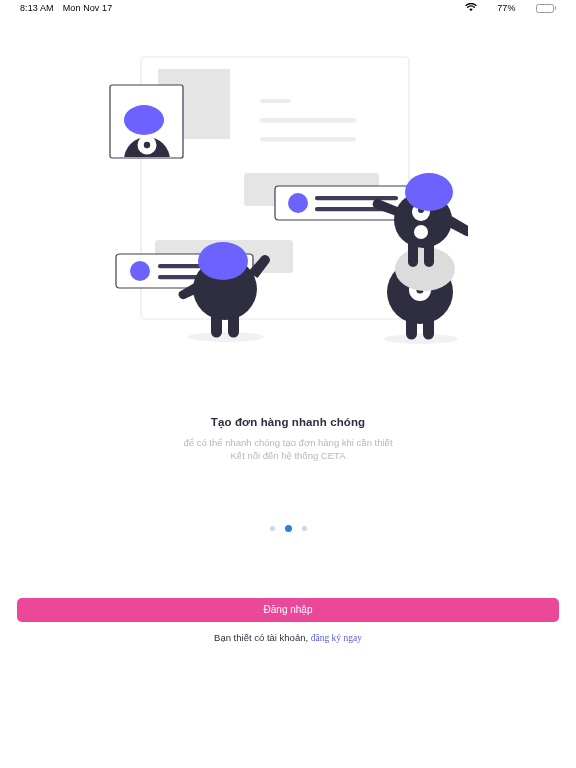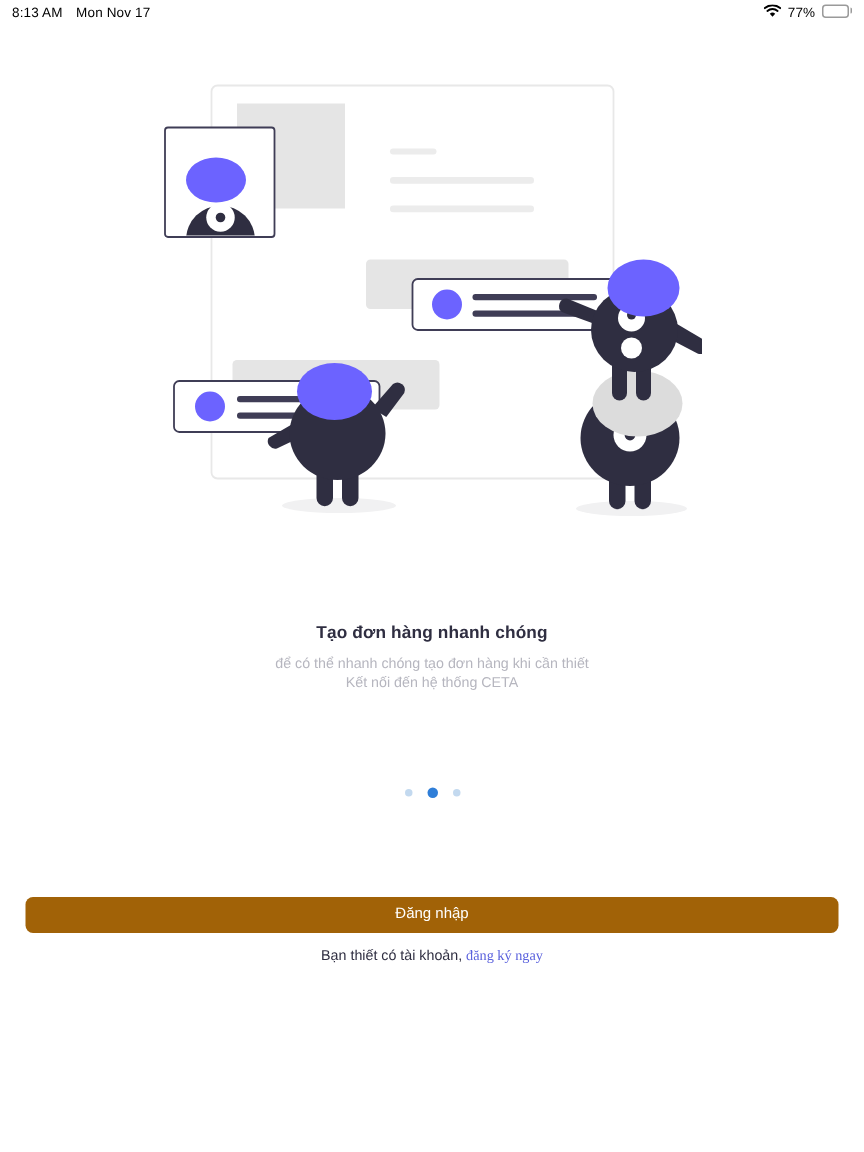--- a/index.html
+++ b/index.html
@@ -15,35 +15,35 @@
     position: relative;
   }
 
   
   .statusbar {
     height: 16px;
     width: 100%;
     display: flex;
     align-items: center;
     justify-content: space-between;
-    padding: 0 8px;
+    padding: 0 20px;
     box-sizing: border-box;
     font-size: 9px;
     color: #000;
     letter-spacing: 0.1px;
   }
   .status-left {
     display: flex;
     align-items: center;
     gap: 9px;
   }
   .status-right {
     display: flex;
-    align-items: flex-start;
-    gap: 4px;
+    align-items: center;
+    gap: 20px;
   }
   .wifi-icon { display: block; }
   .battery-wrap {
     display: flex;
     align-items: center;
     gap: 1px;
   }
   .battery-body {
     width: 18px;
     height: 9px;
@@ -131,21 +131,21 @@
     width: 100%;
   }
   .login-button {
     display: block;
     width: 542px;
     margin: 0 auto;
     height: 24px;
     line-height: 24px;
     border: none;
     border-radius: 5px;
-    background: #a16207;
+    background: #ec4899;
     color: #ffffff;
     font-size: 10px;
     font-family: "Liberation Sans", sans-serif;
     text-align: center;
     cursor: pointer;
     padding: 0;
   }
   .signup-row {
     margin-top: 10px;
     text-align: center;

